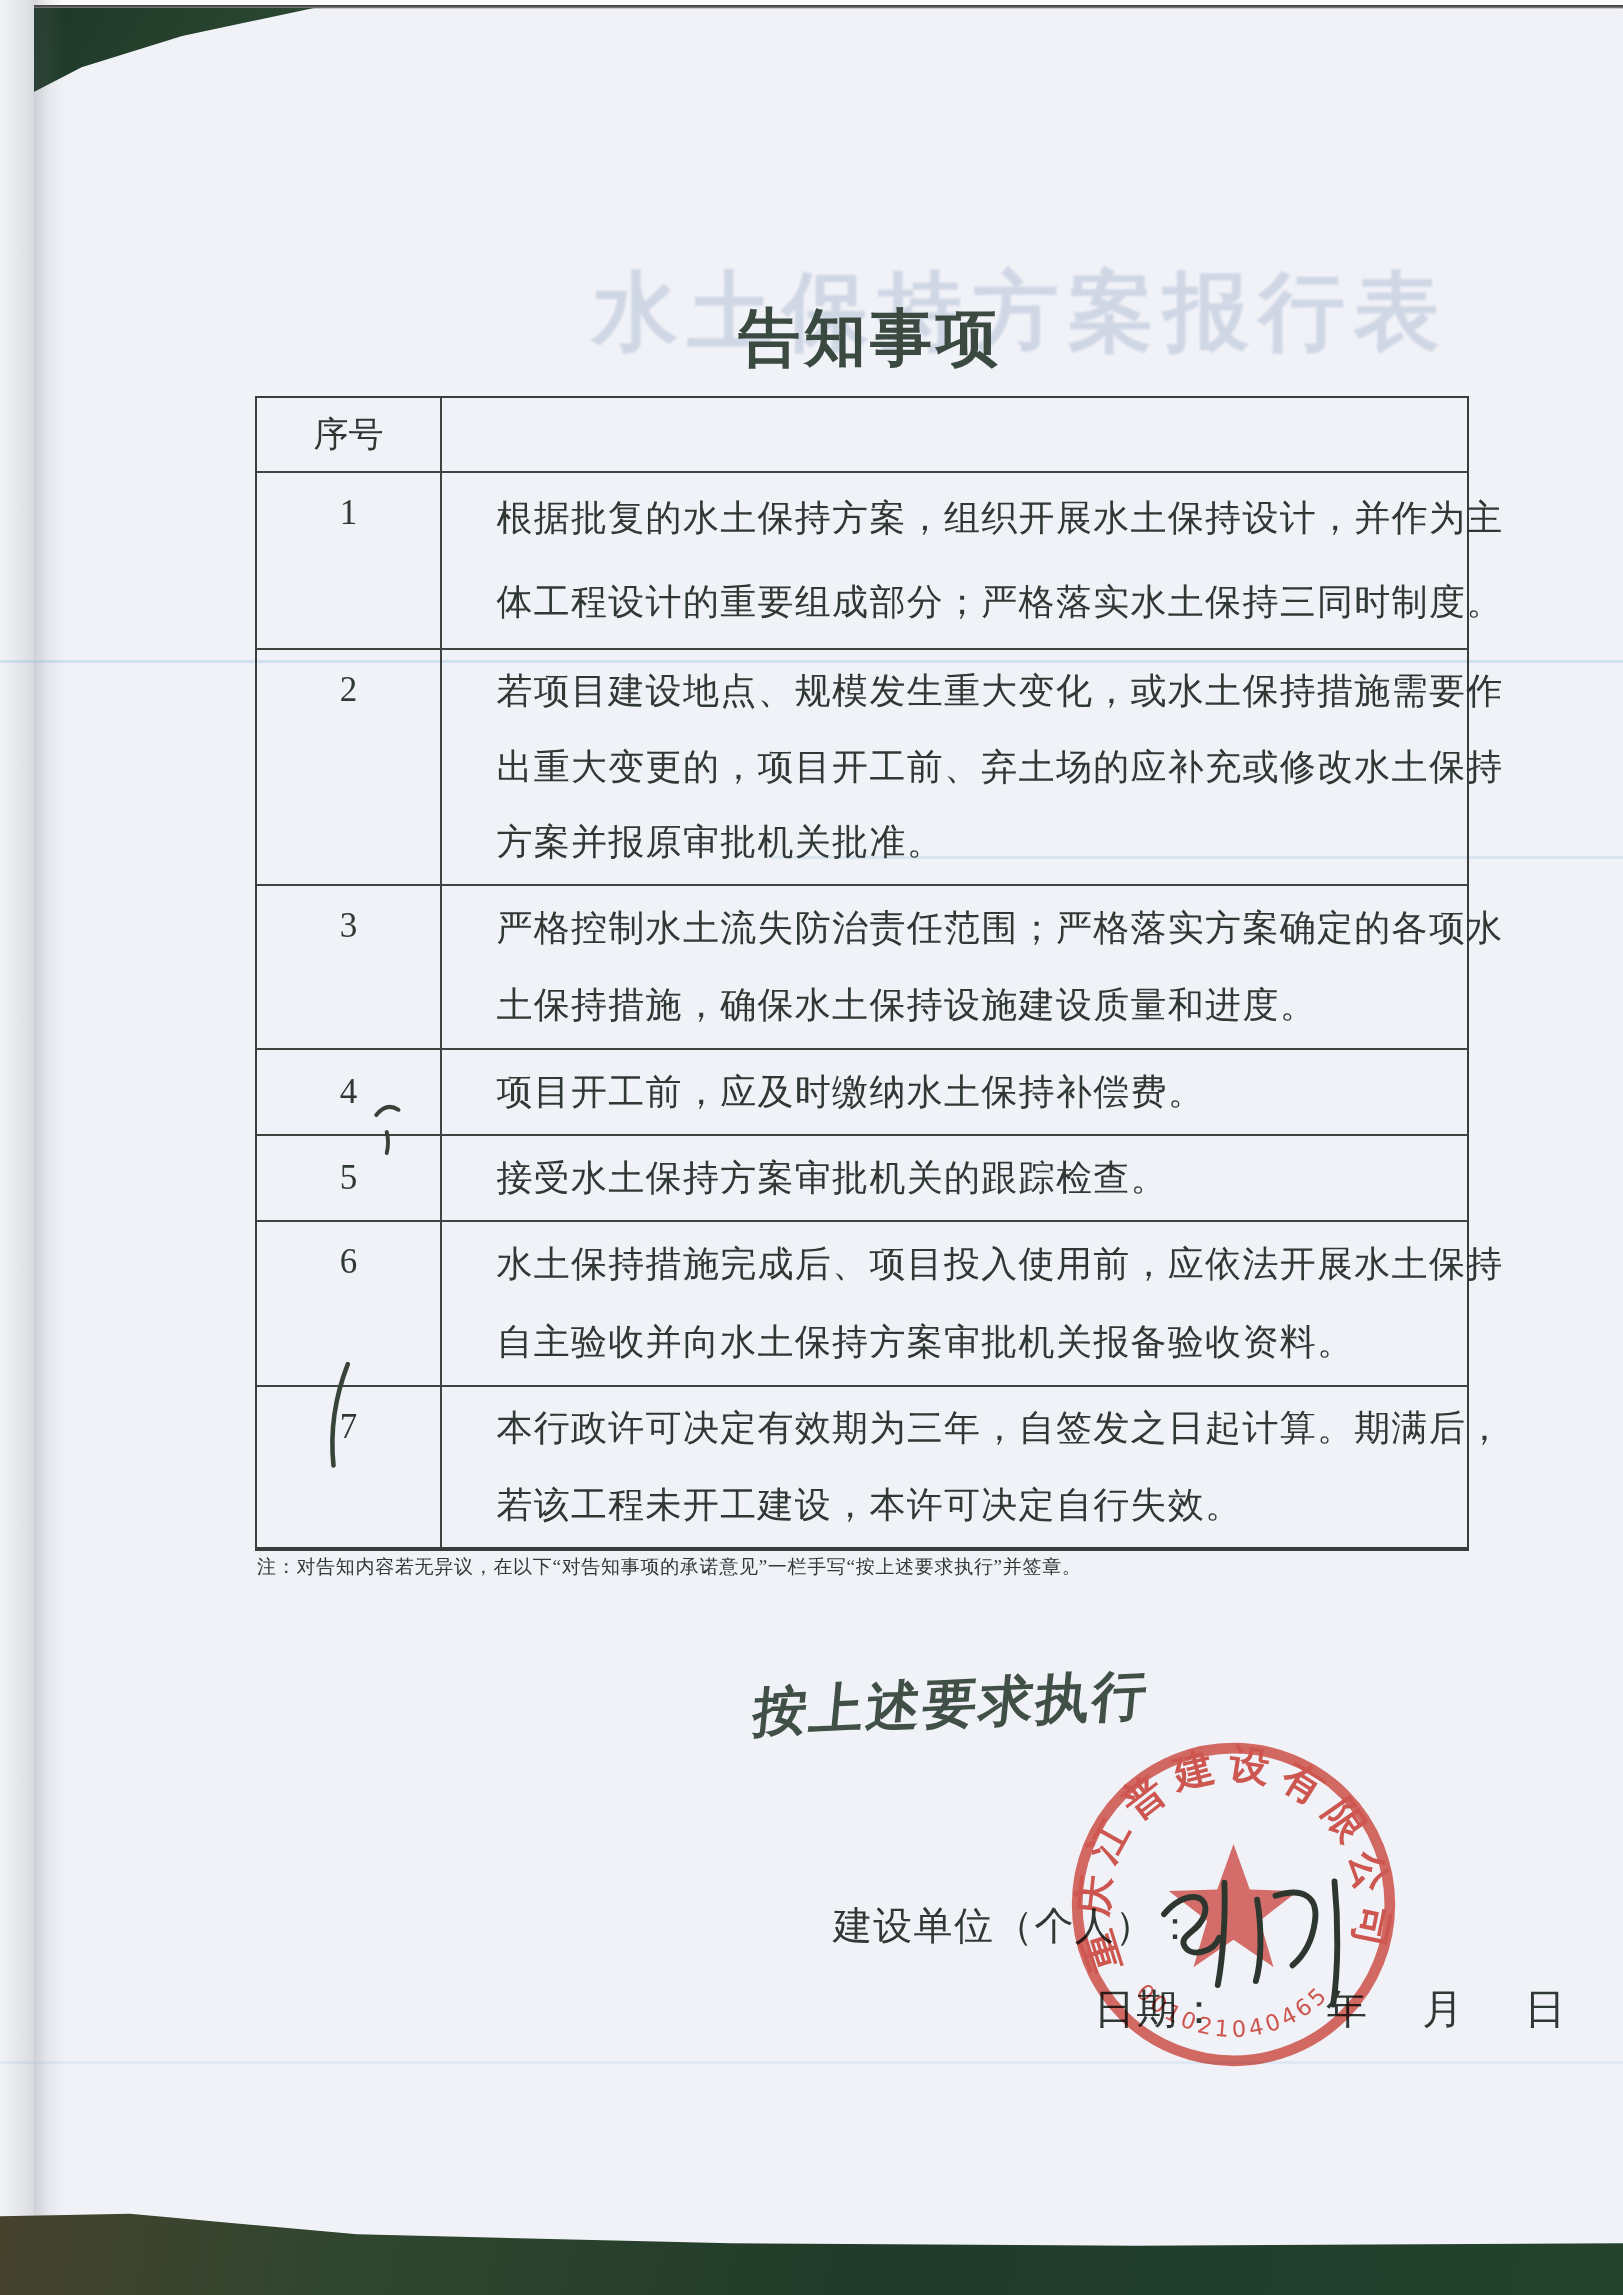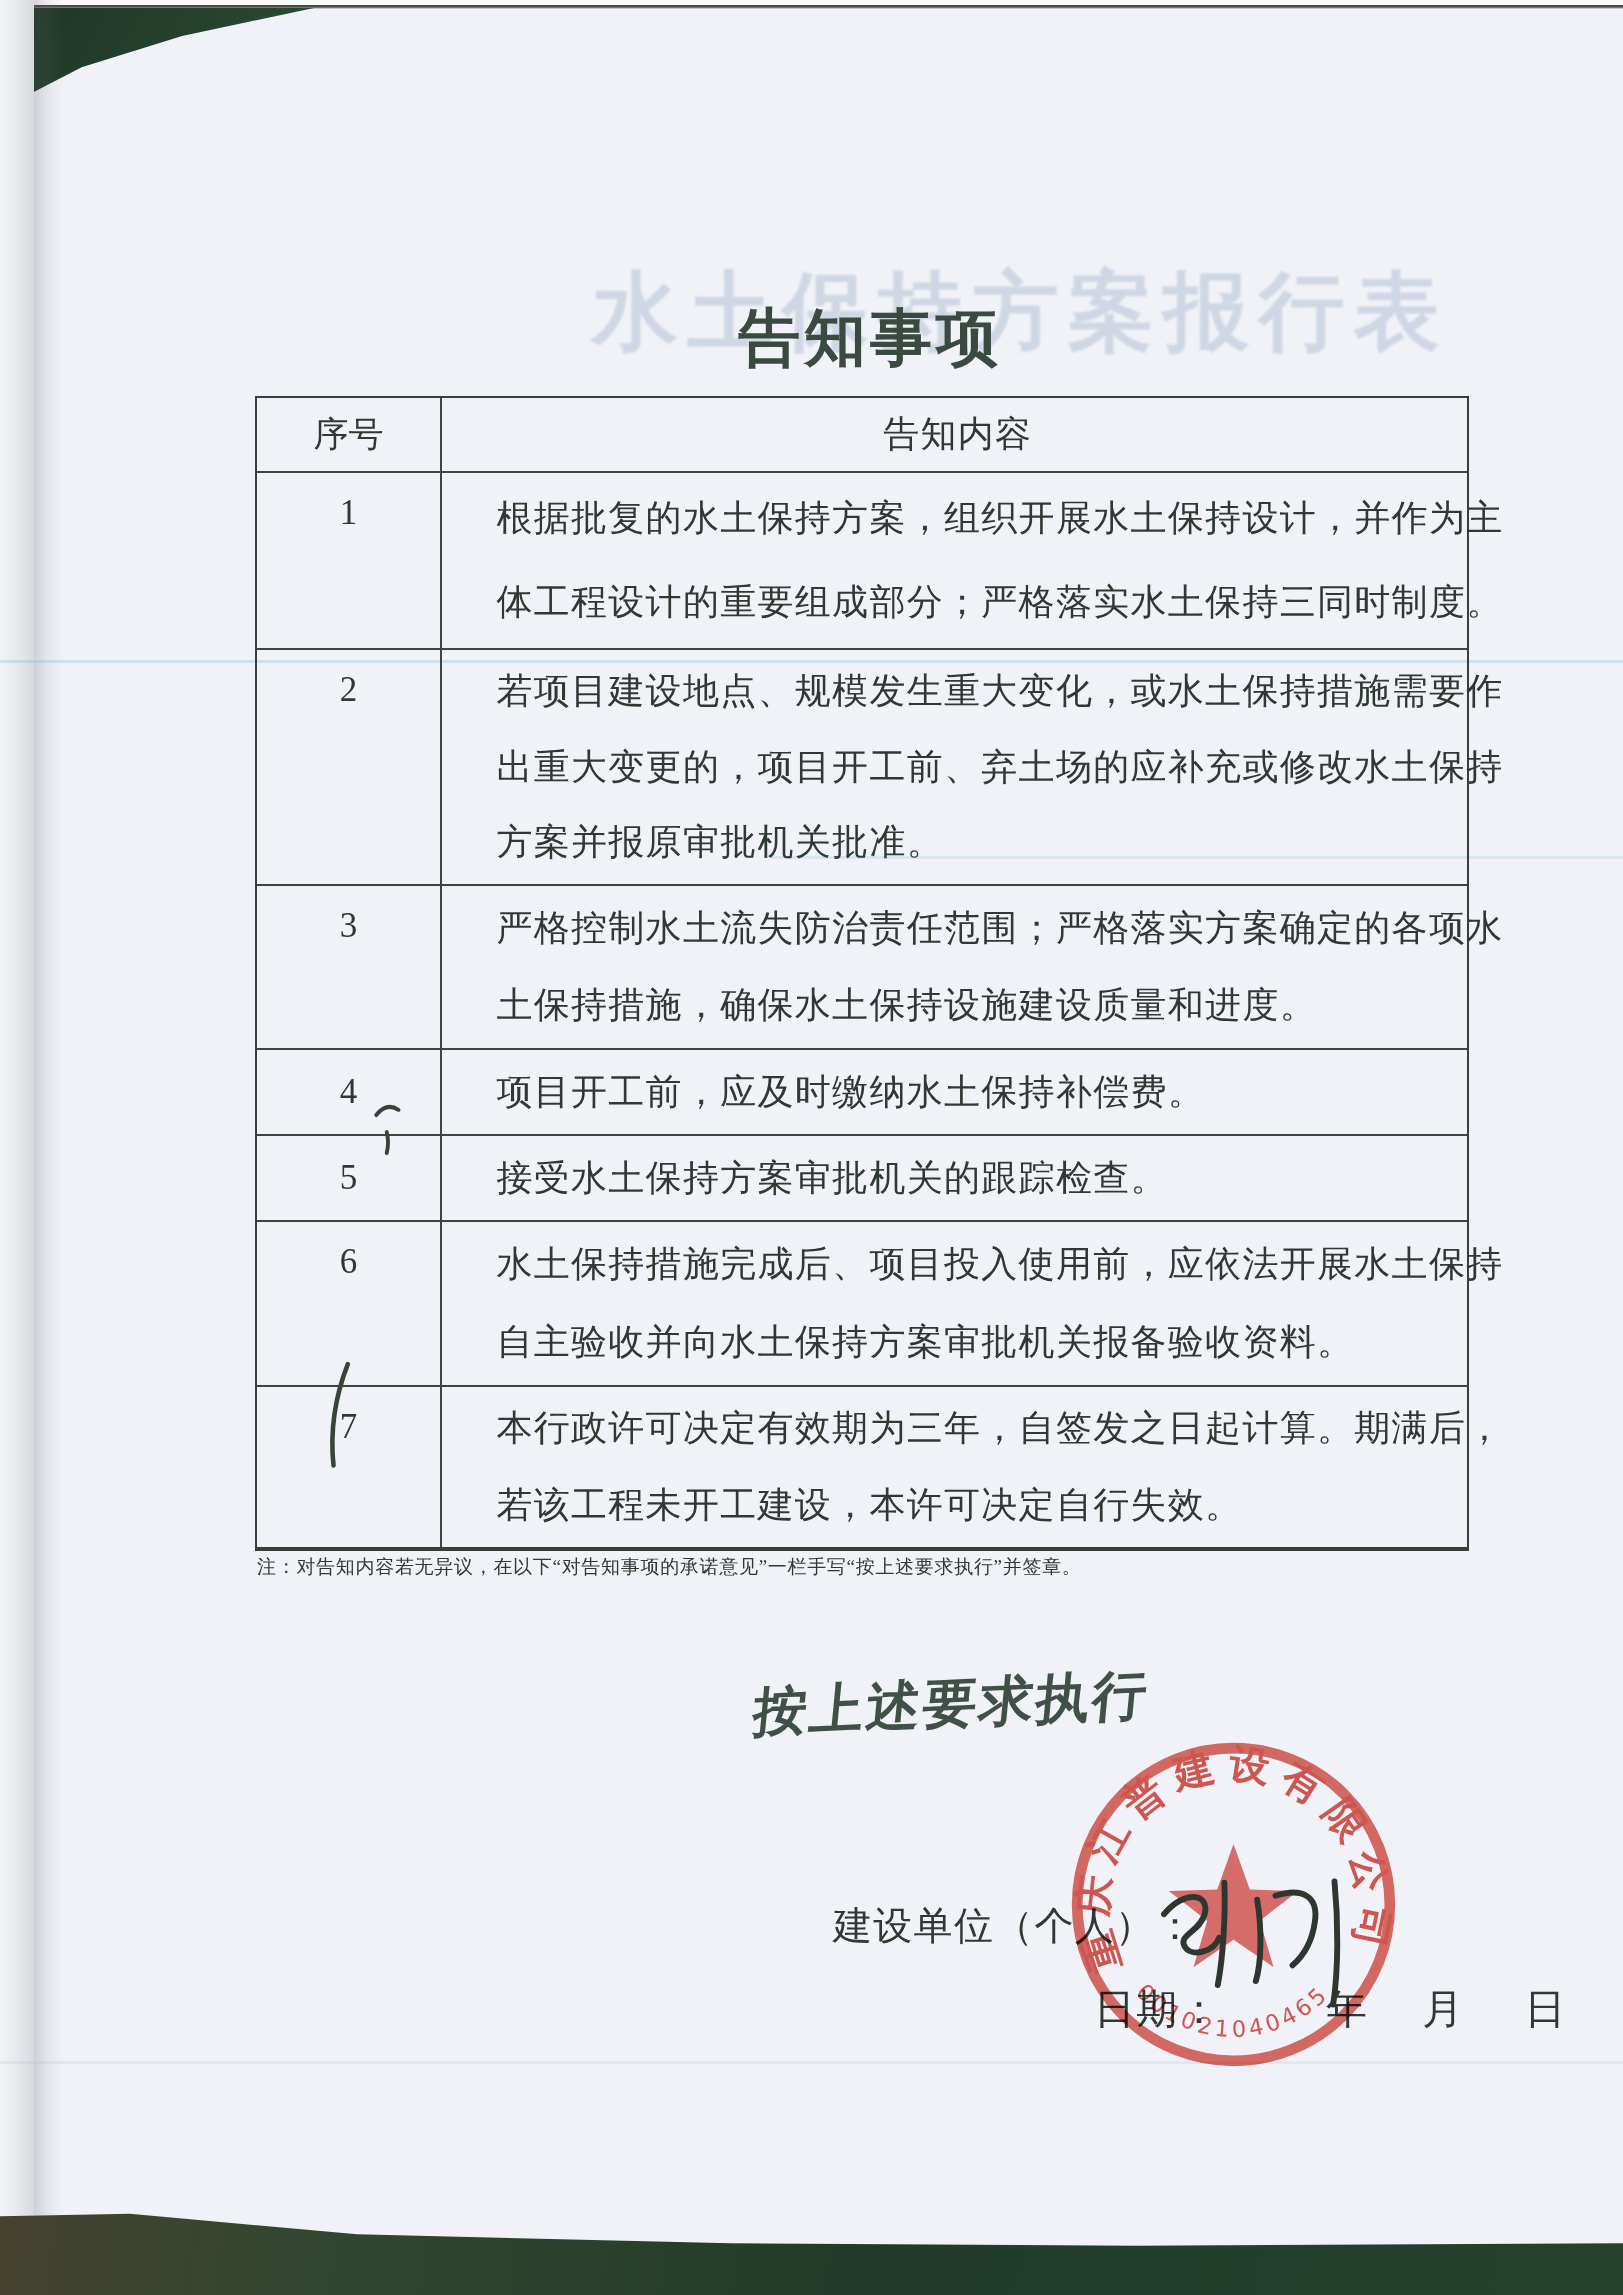--- a/index.html
+++ b/index.html
@@ -83,21 +83,20 @@
   <div class="scanline sl3"></div>
 
   <div class="ghost-title">水土保持方案报行表</div>
 
   <div class="doc-title">告知事项</div>
 
   <div class="tbl">
 
     <div class="trow header hh">
       <div class="cnum">序号</div>
-      <div class="ccontent">告知内容</div>
     </div>
 
     <div class="trow h1">
       <div class="cnum">1</div>
       <div class="ccontent">
         <div class="line">根据批复的水土保持方案，组织开展水土保持设计，并作为主</div>
         <div class="line">体工程设计的重要组成部分；严格落实水土保持三同时制度。</div>
       </div>
     </div>
 

